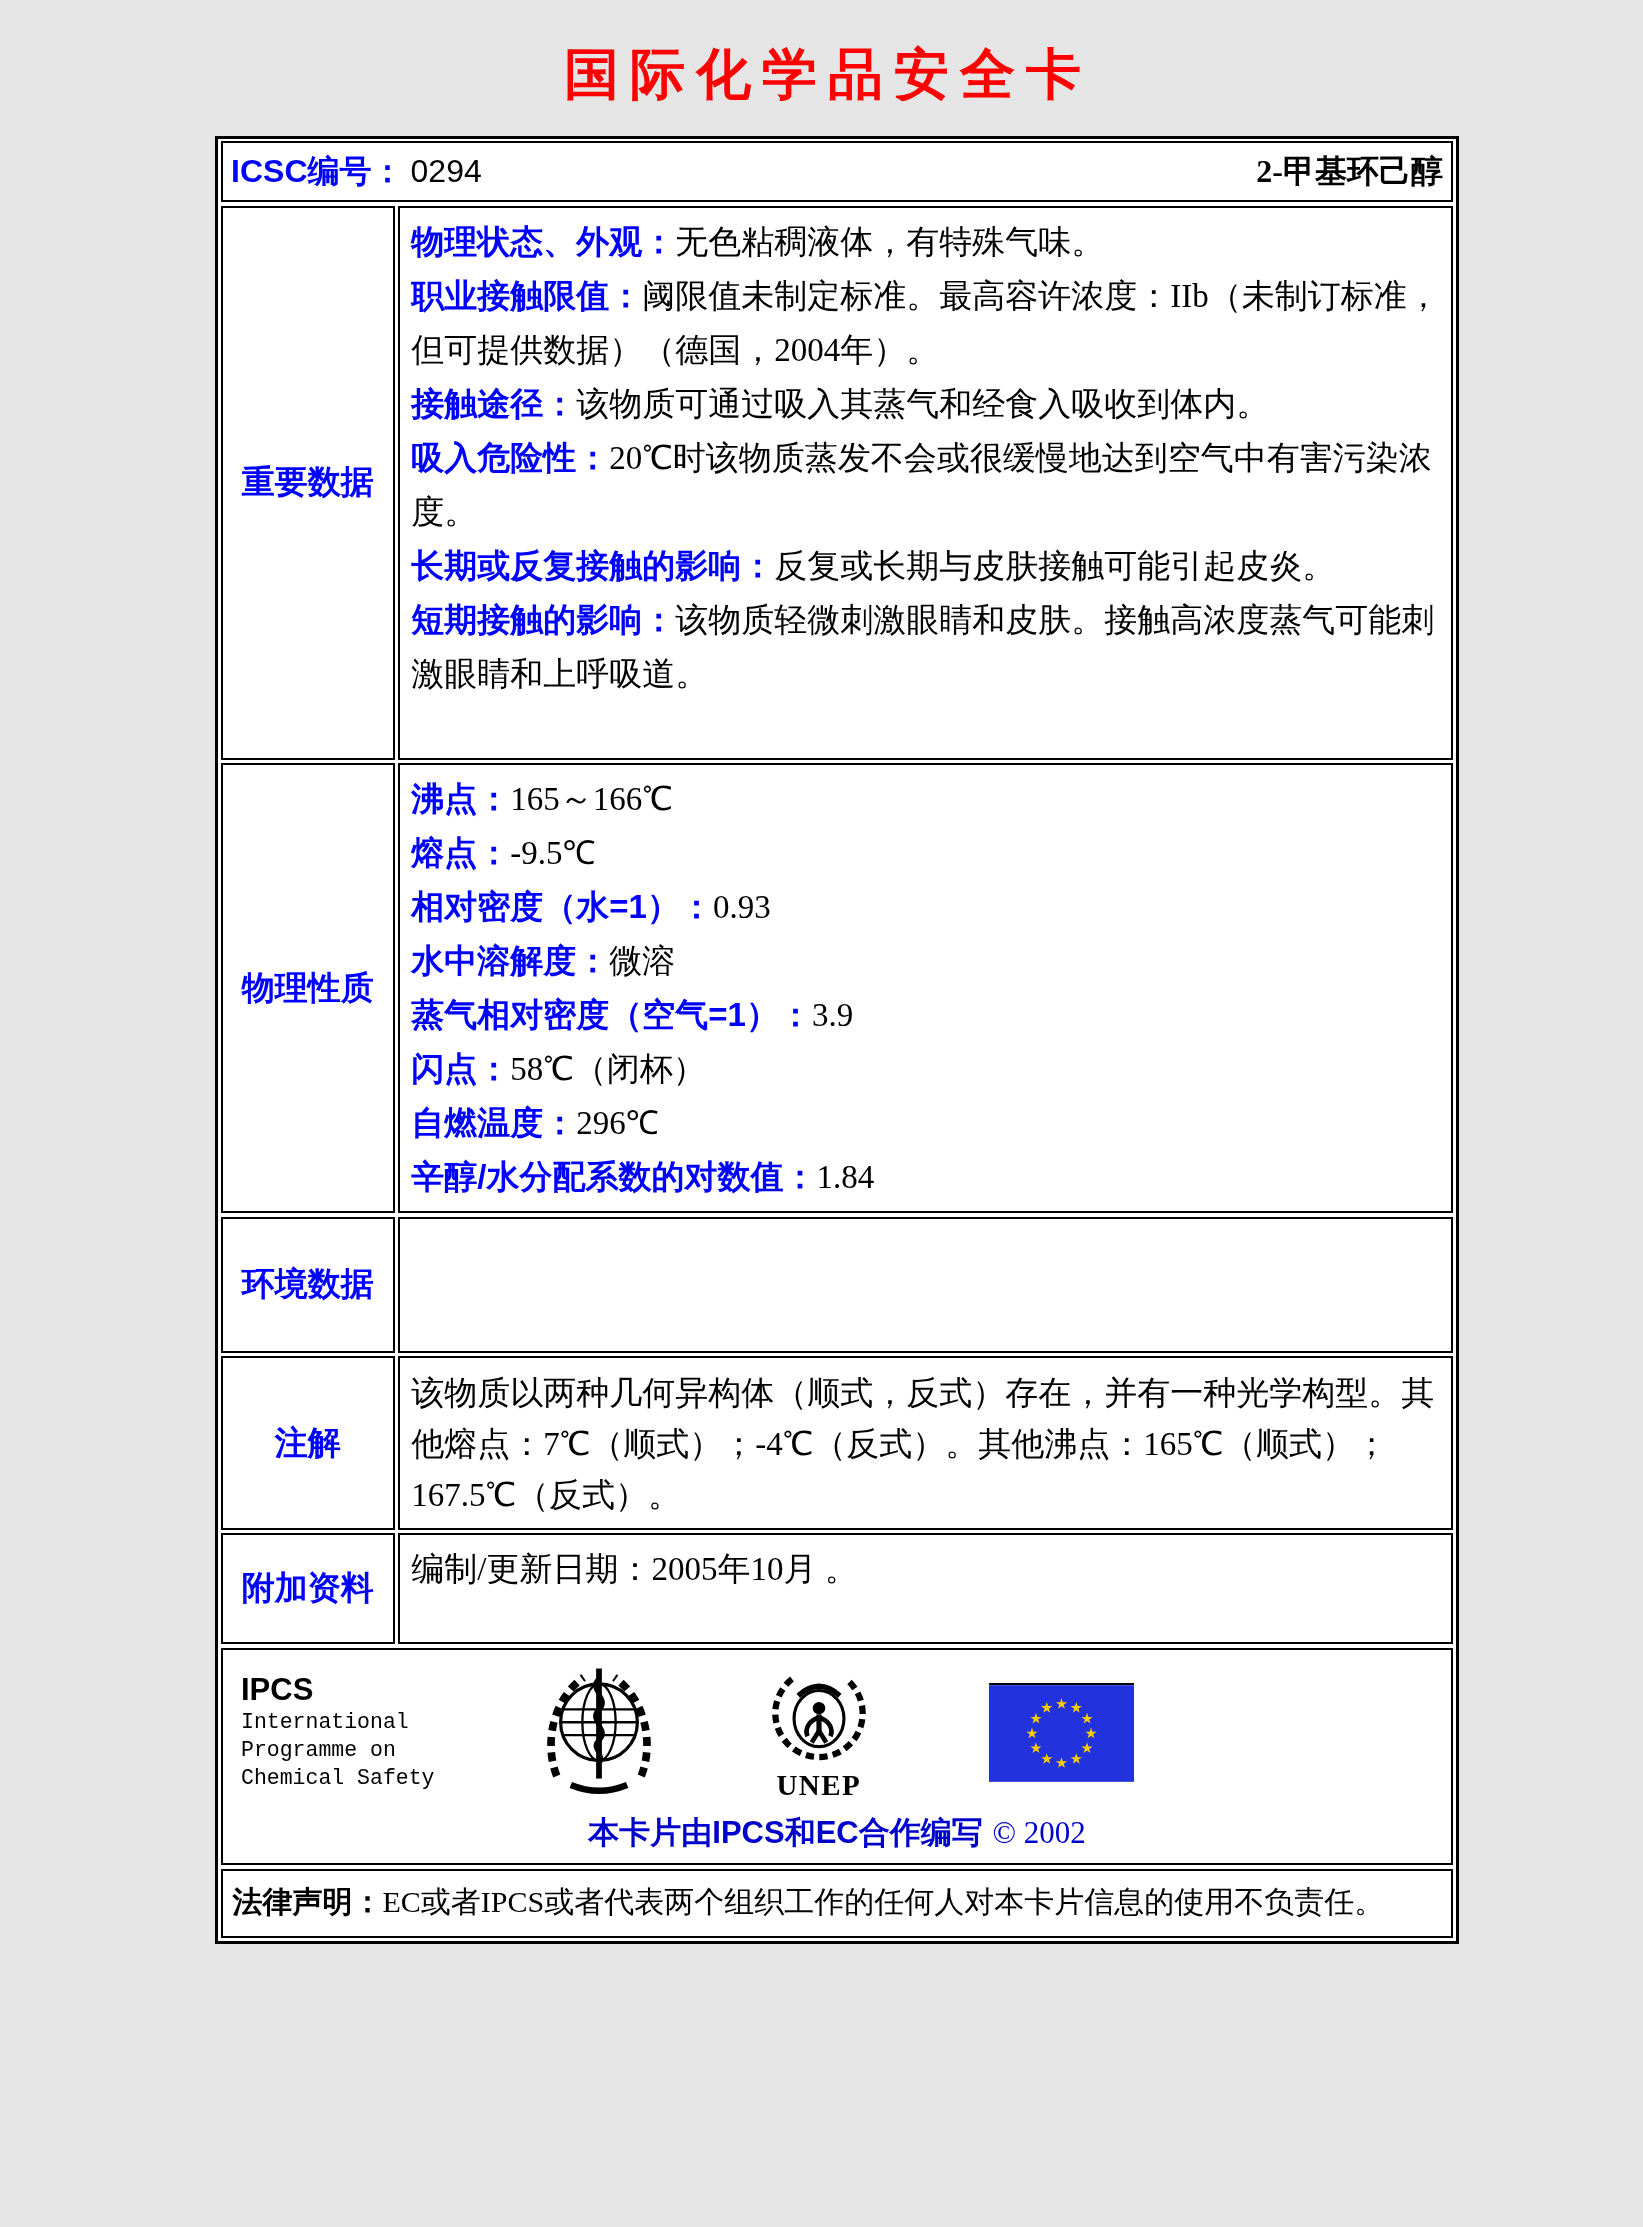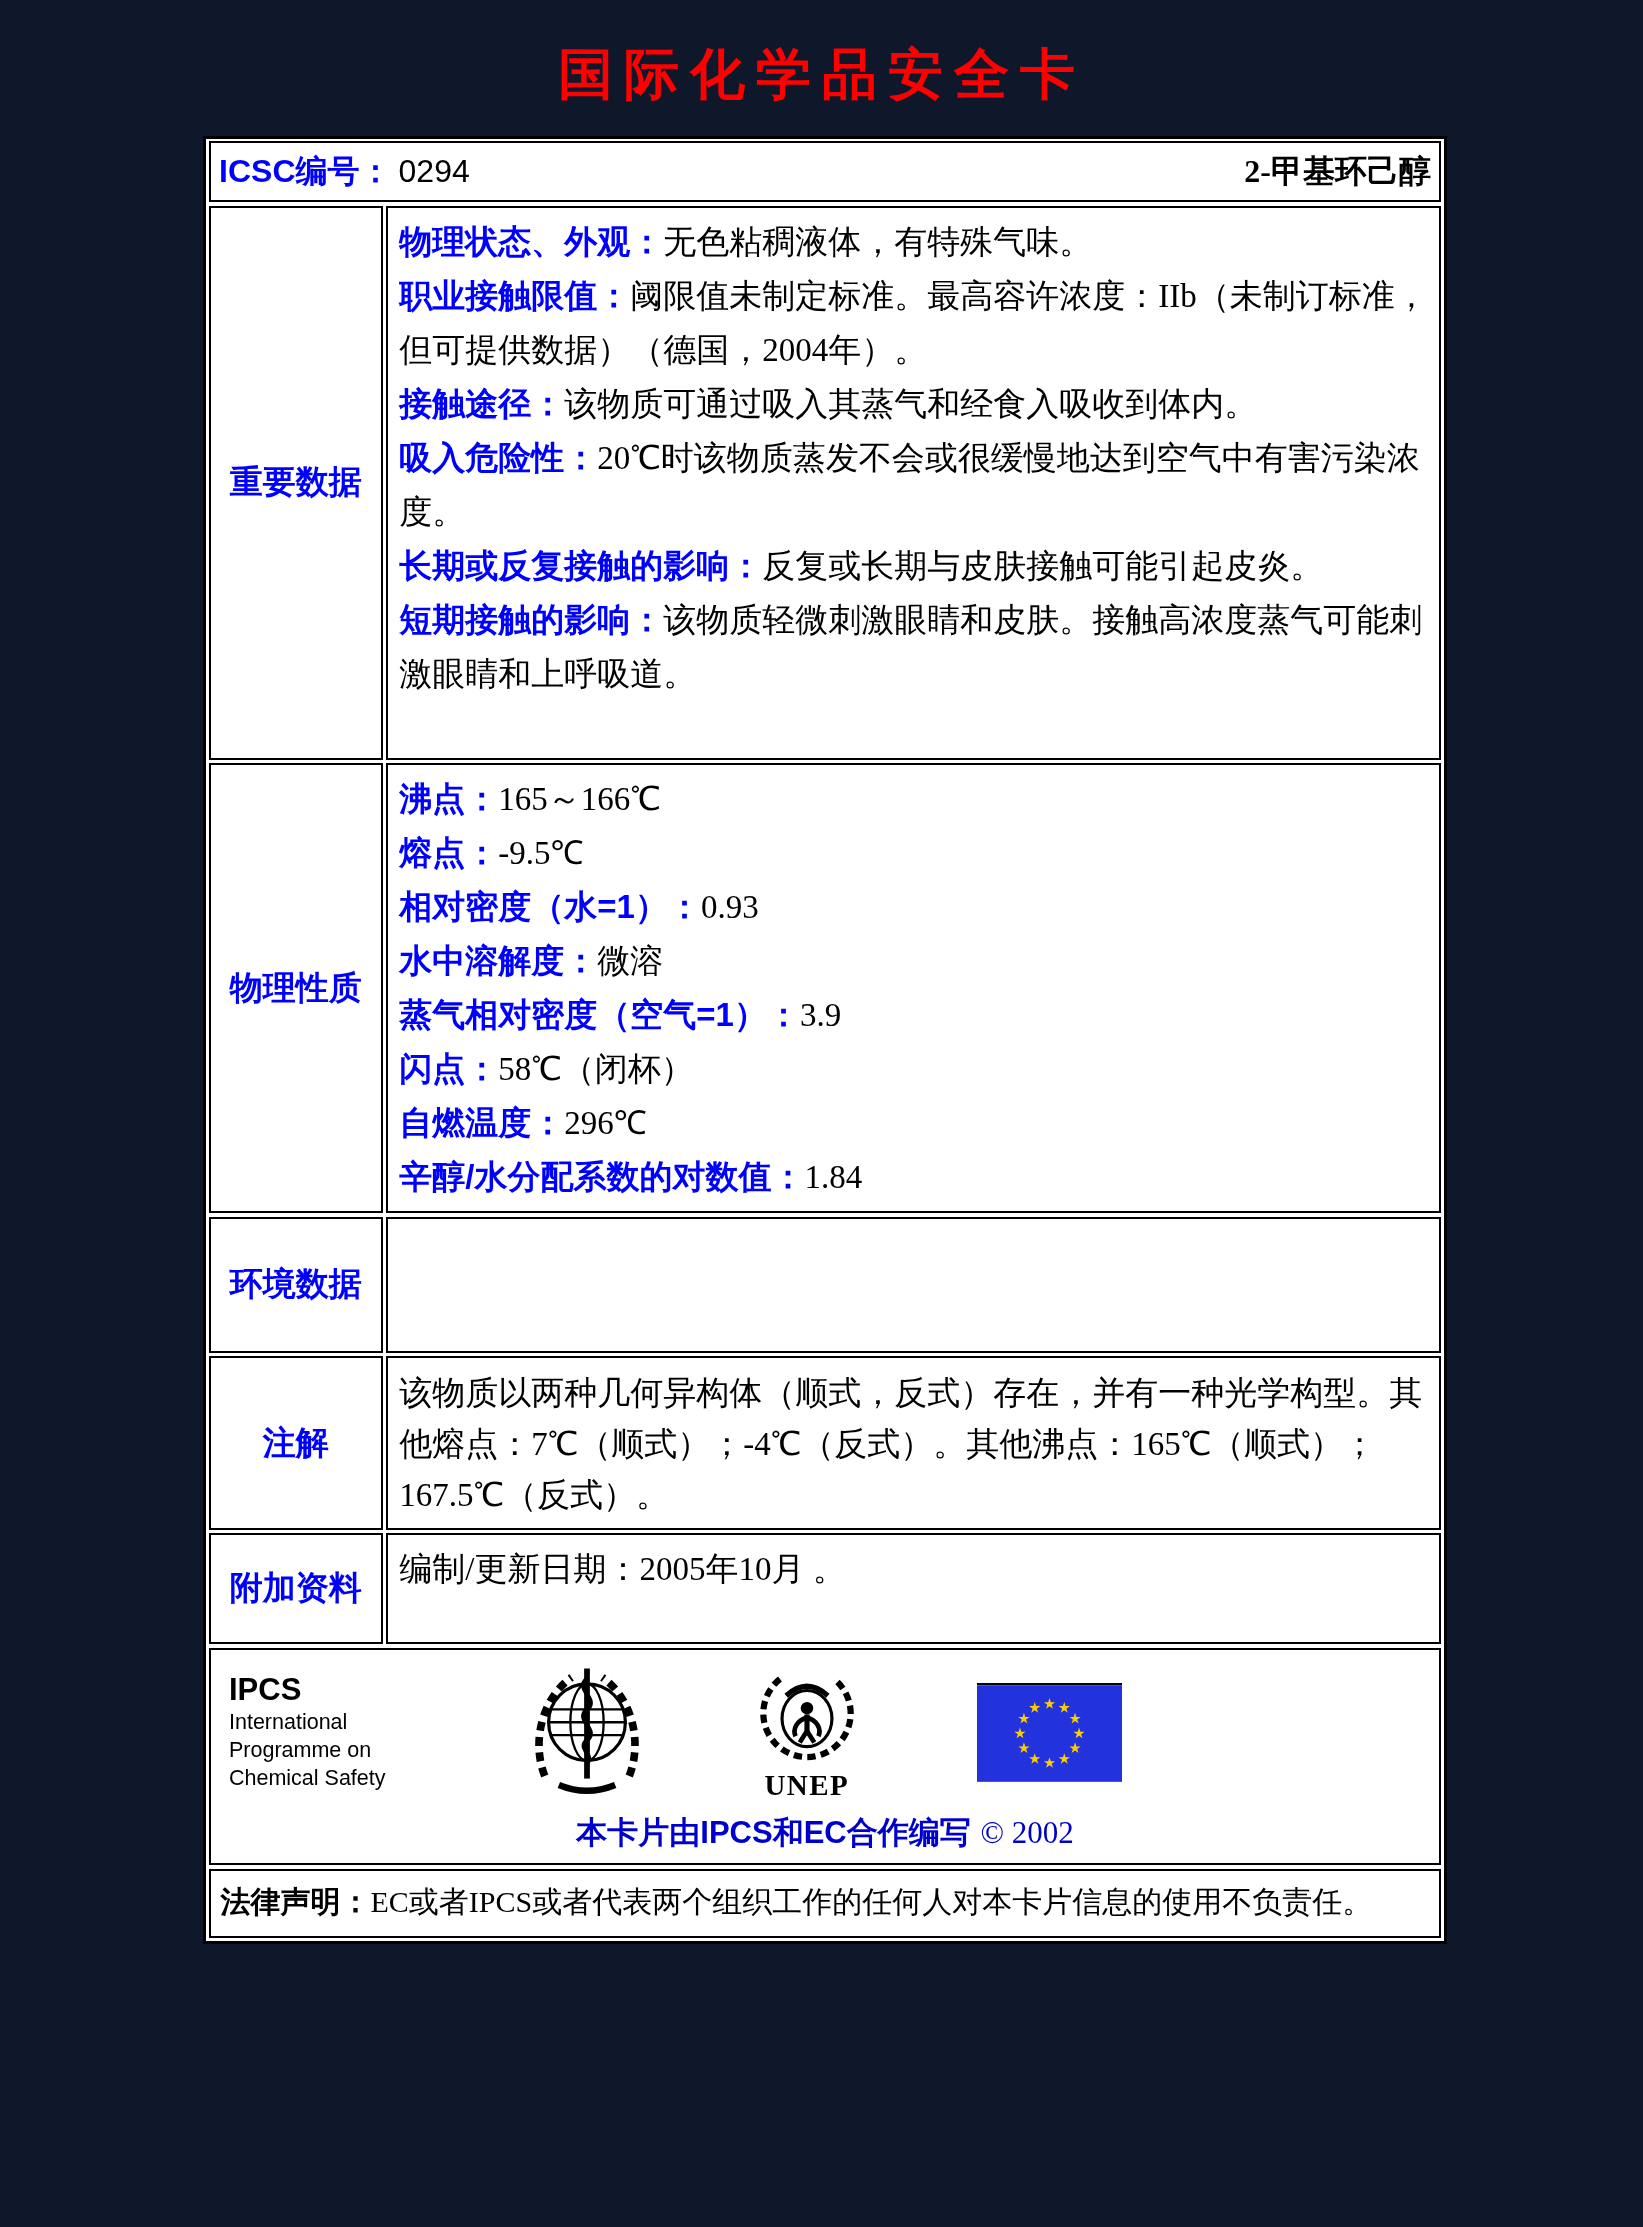--- a/index.html
+++ b/index.html
@@ -1,22 +1,23 @@
 <!DOCTYPE html>
 <html style="font-size:11px"><head>
 <meta charset="utf-8">
 <style>
   * { margin:0; padding:0; box-sizing:border-box; }
   html,body { background:#ffffff; }
   .page {
     position:relative;
     width:1644px; height:2227px;
-    background:#0f172a;
+    background:#e5e5e5;
     font-family:"Liberation Serif", serif;
     color:#000;
+    padding-left:12px;
   }
   .main-title {
     padding-top:38px;
     text-align:center;
     font-size:55px;
     font-weight:bold;
     letter-spacing:11px;
     color:#ff0000;
     font-family:"Liberation Serif", serif;
   }
@@ -59,21 +60,21 @@
   .row-physical  .content-cell { min-height:415px; }
   .row-environment .content-cell { min-height:136px; }
   .row-notes .content-cell { line-height:51px; padding-top:9.7px; }
   .row-notes .indent { text-indent:2em; display:inline; }
   .row-additional .content-cell { min-height:111px; }
   
   .logos-cell { flex:1; padding:9.7px 14px 4.2px 14px; }
   .logos-strip { display:flex; align-items:center; }
   .ipcs-block { width:208px; flex:0 0 208px; padding-left:4.2px; }
   .ipcs-acronym { font-family:"Liberation Sans",sans-serif; font-weight:bold; font-size:31px; }
-  .ipcs-line { font-family:Liberation Sans, sans-serif; font-size:21.5px; line-height:28px; }
+  .ipcs-line { font-family:Liberation Mono, monospace; font-size:21.5px; line-height:28px; }
   .logo-box { display:flex; flex-direction:column; align-items:center; justify-content:center; }
   .logo-who  { margin-left:90px; }
   .logo-ilo  { margin-left:104px; }
   .logo-unep { margin-left:104px; }
   .logo-eu   { margin-left:118px; }
   .unep-word { font-family:"Liberation Serif",serif; font-weight:bold; font-size:29px; line-height:30.5px; letter-spacing:1.4px; }
   .eu-flag-wrap { border-top:2.8px solid #000510; }
   .credit-line {
     text-align:center; margin:7px 0 5.5px 0;
     font-size:31px; font-weight:bold; color:#0000cc;

